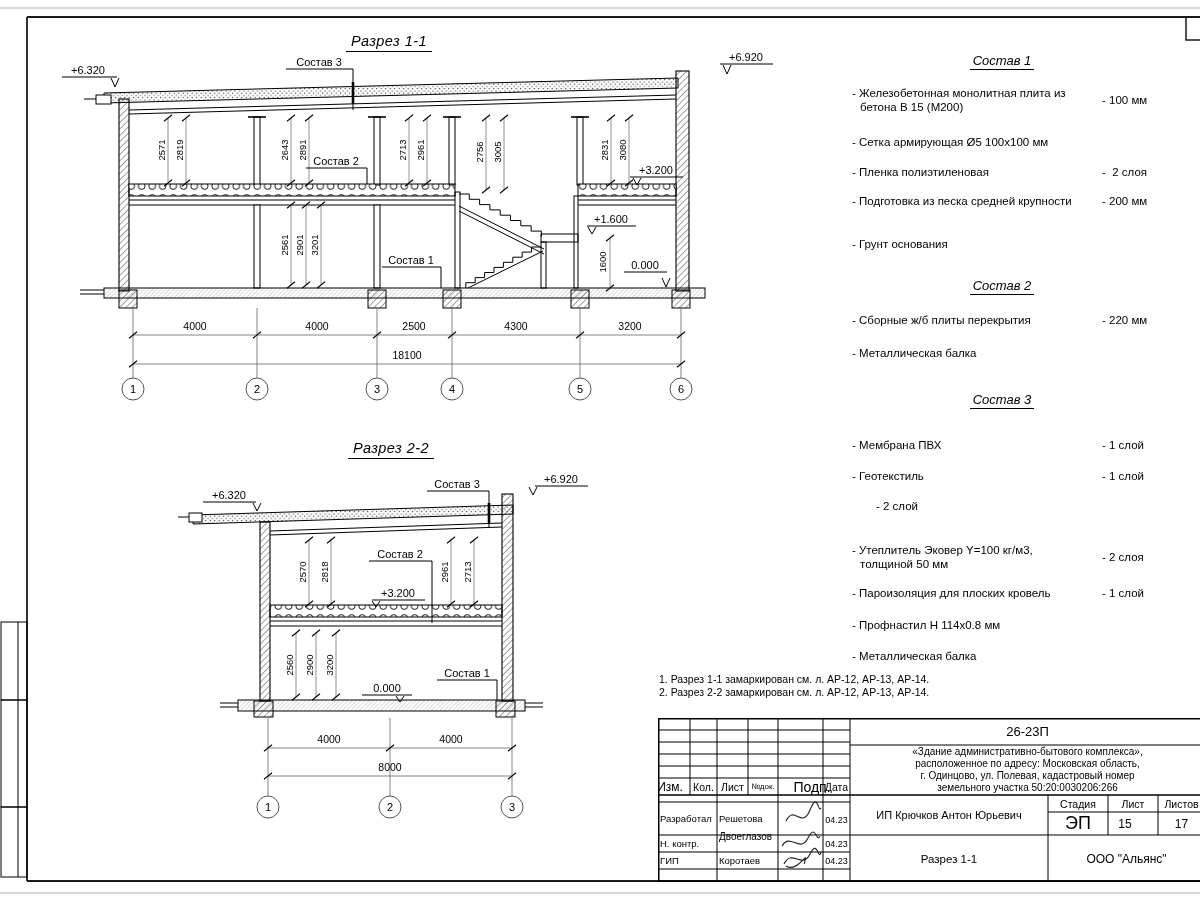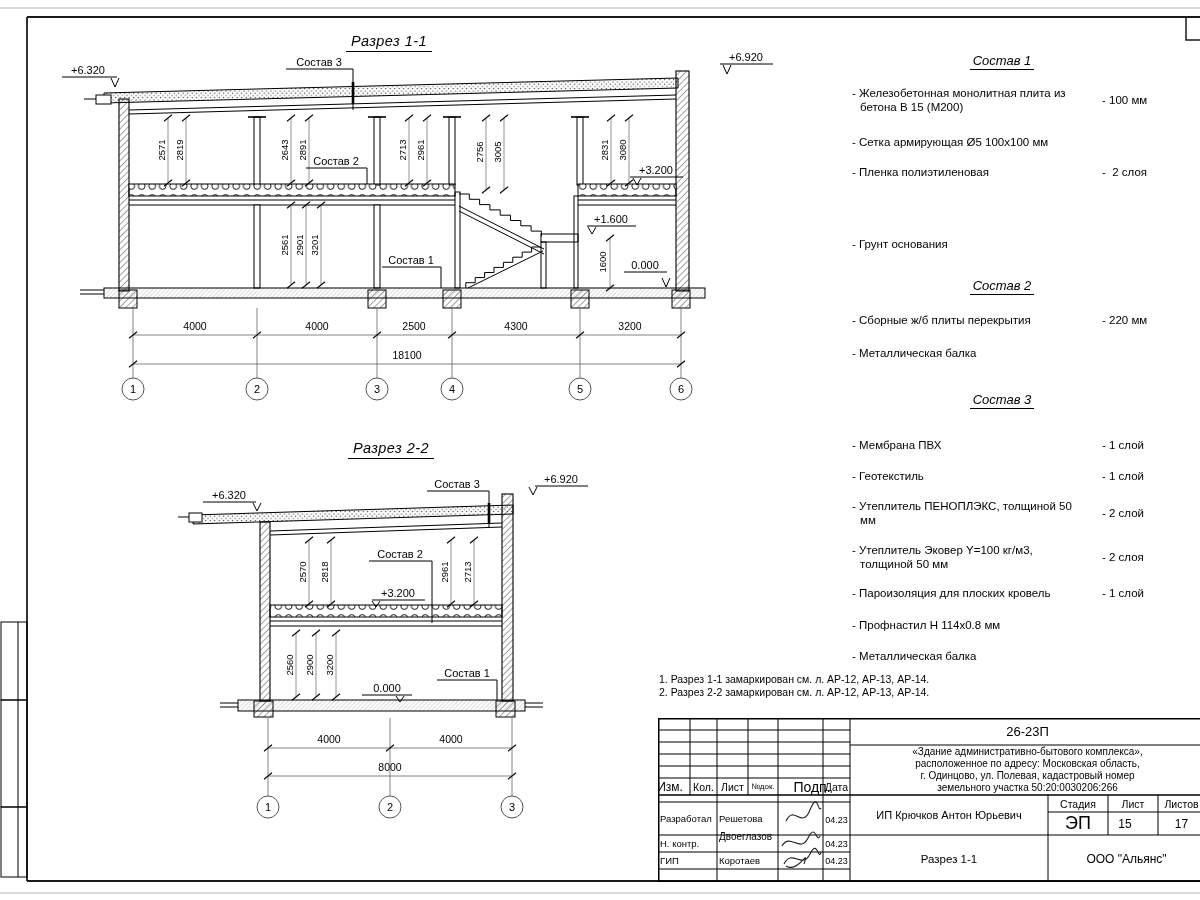--- a/index.html
+++ b/index.html
@@ -375,20 +375,24 @@
       <div class="v">- 100 мм</div>
     </div>
 <div class="abs item" style="left:852px;top:135px">
       <div class="n">- Сетка армирующая Ø5 100х100 мм</div>
       <div class="v"></div>
     </div>
 <div class="abs item" style="left:852px;top:165px">
       <div class="n">- Пленка полиэтиленовая</div>
       <div class="v">-  2 слоя</div>
     </div>
+<div class="abs item" style="left:852px;top:194px">
+      <div class="n">- Подготовка из песка средней крупности</div>
+      <div class="v">- 200 мм</div>
+    </div>
 <div class="abs item" style="left:852px;top:237px">
       <div class="n">- Грунт основания</div>
       <div class="v"></div>
     </div>
 
 <div class="abs shead" style="left:852px;top:278px"><span>Состав 2</span></div>
 <div class="abs item" style="left:852px;top:313px">
       <div class="n">- Сборные ж/б плиты перекрытия</div>
       <div class="v">- 220 мм</div>
     </div>
@@ -400,21 +404,20 @@
 <div class="abs shead" style="left:852px;top:392px"><span>Состав 3</span></div>
 <div class="abs item" style="left:852px;top:438px">
       <div class="n">- Мембрана ПВХ</div>
       <div class="v">- 1 слой</div>
     </div>
 <div class="abs item" style="left:852px;top:469px">
       <div class="n">- Геотекстиль</div>
       <div class="v">- 1 слой</div>
     </div>
 <div class="abs item" style="left:852px;top:499px">
-      <div class="n">- Утеплитель ПЕНОПЛЭКС, толщиной 50 мм</div>
       <div class="v">- 2 слой</div>
     </div>
 <div class="abs item" style="left:852px;top:543px">
       <div class="n">- Утеплитель Эковер Y=100 кг/м3, толщиной 50 мм</div>
       <div class="v">- 2 слоя</div>
     </div>
 <div class="abs item" style="left:852px;top:586px">
       <div class="n">- Пароизоляция для плоских кровель</div>
       <div class="v">- 1 слой</div>
     </div>

